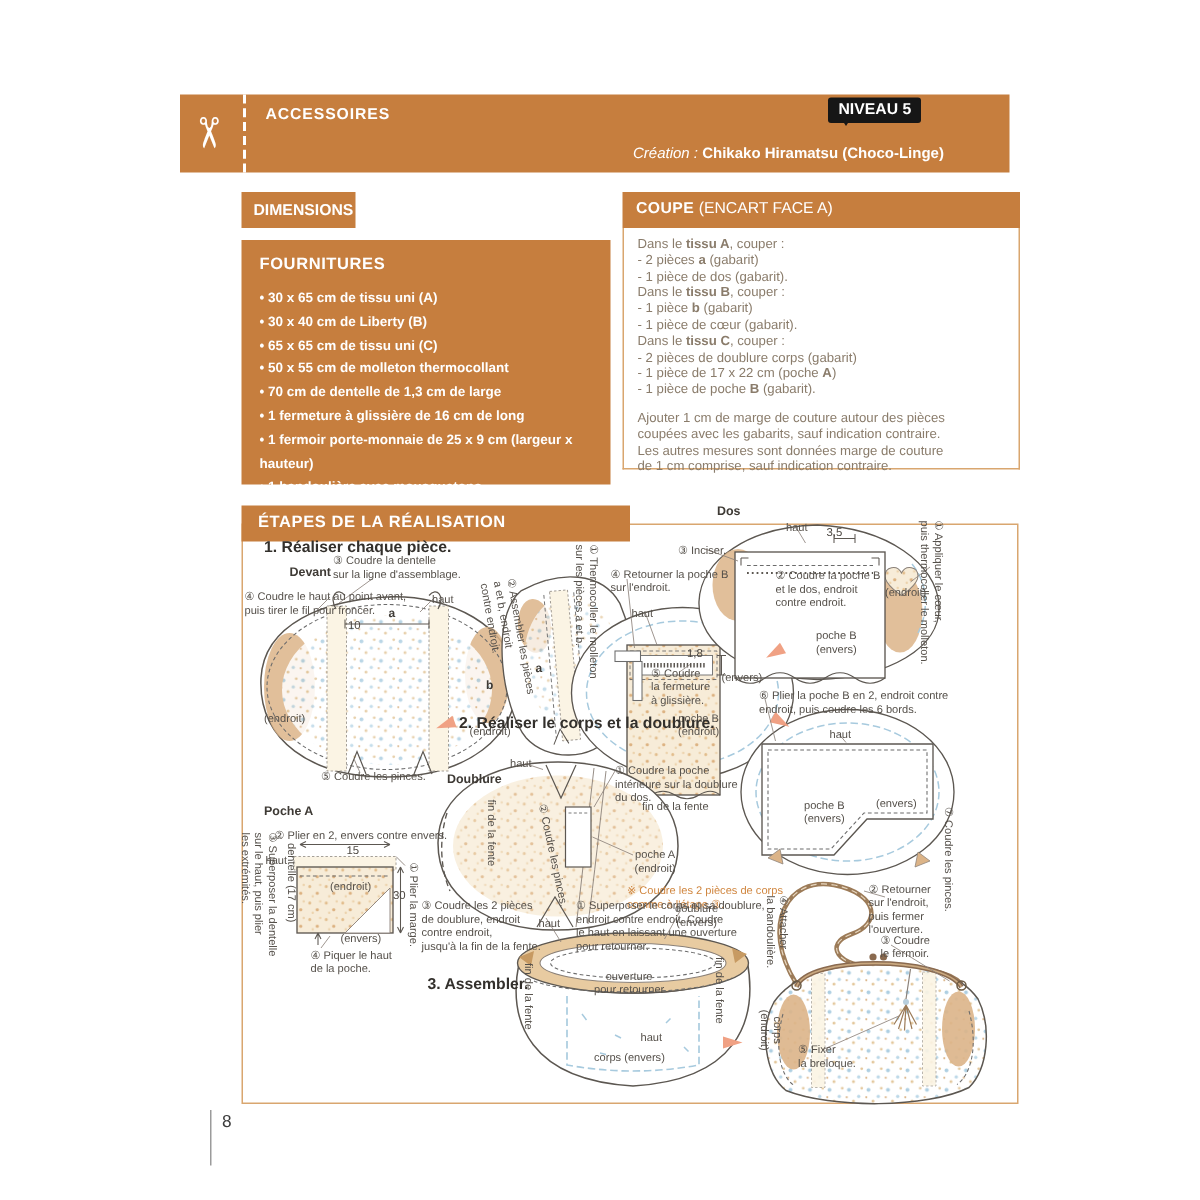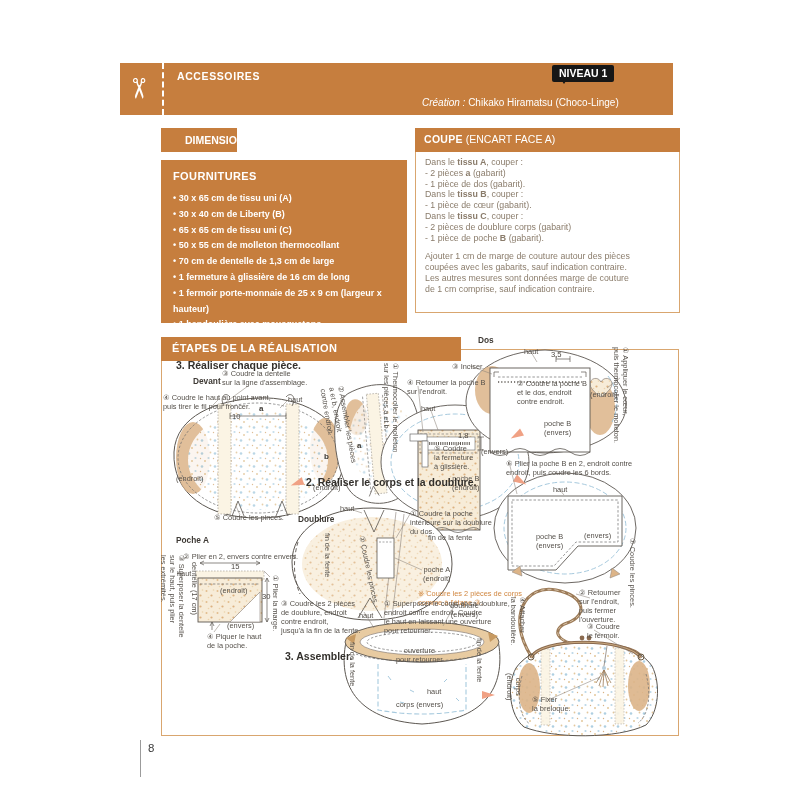--- a/index.html
+++ b/index.html
@@ -7,47 +7,47 @@
         font-family:"Liberation Sans","DejaVu Sans",sans-serif;color:#55504a;}
   
   #header{position:absolute;left:120px;top:63px;width:553px;height:52px;background:#c67e3e;color:#fff;}
   #scissor-box{position:absolute;left:0;top:0;width:42px;height:52px;border-right:2px dashed #fff;}
   #scissor-box span{position:absolute;left:7px;top:9px;font-size:28px;display:inline-block;
       transform:rotate(90deg);font-family:"DejaVu Sans",sans-serif;}
   #hdr-cat{position:absolute;left:57px;top:7px;font-size:10.5px;font-weight:bold;letter-spacing:.6px;}
   #hdr-title{position:absolute;left:55px;top:21px;font-size:19.5px;font-weight:400;letter-spacing:1px;}
   #hdr-crea{position:absolute;left:302px;top:34px;font-size:10px;}
   #hdr-crea .it{font-style:italic;font-weight:400;}
-  #hdr-crea .bd{font-weight:normal;}
+  #hdr-crea .bd{font-weight:bold;}
   #level-badge{position:absolute;left:432px;top:2px;background:#161616;color:#fff;font-size:10.5px;
       font-weight:bold;padding:2px 7px 3px;border-radius:2px;}
   #level-badge::after{content:"";position:absolute;left:8px;bottom:-6px;width:0;height:0;
       border:4px solid transparent;border-top:6px solid #161616;}
   
   #dim-label{position:absolute;left:161px;top:128px;width:76px;height:24px;background:#c67e3e;color:#fff;
-      font-size:10.5px;font-weight:bold;line-height:24px;padding-left:24px;box-sizing:border-box;}
+      font-size:10.5px;font-weight:bold;line-height:24px;padding-left:8px;box-sizing:border-box;}
   #dim-value{position:absolute;left:243px;top:128px;width:167px;height:24px;border:1px solid #d9a66f;
       box-sizing:border-box;font-size:9.5px;color:#5b564f;line-height:22px;padding-left:20px;font-weight:bold;}
   
   #fournitures{position:absolute;left:161px;top:160px;width:246px;height:163px;background:#c67e3e;
       color:#fff;box-sizing:border-box;padding:10px 10px 0 12px;}
   #fournitures h2{margin:0 0 9px 0;font-size:11px;letter-spacing:.4px;}
   #fournitures ul{margin:0;padding:0;list-style:none;}
   #fournitures li{font-size:9px;font-weight:bold;line-height:15.8px;}
   #fournitures li::before{content:"• ";}
   
   #coupe{position:absolute;left:415px;top:128px;width:265px;height:185px;}
   #coupe-hdr{position:absolute;left:0;top:0;width:100%;height:24px;background:#c67e3e;color:#fff;
       box-sizing:border-box;padding:5px 0 0 9px;font-size:10.5px;}
   #coupe-hdr .t{font-weight:bold;letter-spacing:.3px;}
   #coupe-body{position:absolute;left:0;top:24px;width:100%;height:161px;border:1px solid #d9a66f;border-top:none;
       box-sizing:border-box;padding:5px 8px 0 9px;color:#8a7c6b;font-size:8.8px;line-height:10.8px;}
   #coupe-note{margin-top:8px;white-space:pre-line;}
   
-  #etapes-bar{position:absolute;left:161px;top:337px;width:300px;height:24px;background:#c67e3e;color:#fff;
+  #etapes-bar{position:absolute;left:161px;top:337px;width:259px;height:24px;background:#c67e3e;color:#fff;
       box-sizing:border-box;padding:5px 0 0 11px;font-size:11px;font-weight:bold;letter-spacing:.4px;z-index:3;}
   #steps{position:absolute;left:161px;top:349px;width:518px;height:387px;border:1.5px solid #d9a66f;
       box-sizing:border-box;z-index:1;background:#fff;}
   #steps-svg{position:absolute;left:160px;top:346px;z-index:2;}
   
   .lbl{position:absolute;font-size:7.4px;line-height:1.22;color:#55504a;white-space:pre-line;z-index:4;}
   .tt{font-size:10.5px;font-weight:bold;color:#33302c;white-space:nowrap;}
   .sub{font-weight:bold;color:#3e3a35;font-size:8.3px;}
   .meas{font-size:7.6px;color:#4c4741;}
   .c{text-align:center;}
@@ -65,21 +65,21 @@
 
   <div id="header">
     <div id="scissor-box">
       <span>✂</span>
     </div>
     <div id="hdr-cat">ACCESSOIRES</div>
     <div id="hdr-crea">
       <span class="it">Création :</span>
       <span class="bd">Chikako Hiramatsu (Choco-Linge)</span>
     </div>
-    <div id="level-badge">NIVEAU 1</div>
+    <div id="level-badge">NIVEAU 5</div>
   </div>
 
   <div id="dim-label">DIMENSIONS</div>
 
   <div id="fournitures">
     <h2>FOURNITURES</h2>
     <ul>
         <li>30 x 65 cm de tissu uni (A)</li>
         <li>30 x 40 cm de Liberty (B)</li>
         <li>65 x 65 cm de tissu uni (C)</li>
@@ -95,23 +95,25 @@
   <div id="coupe">
     <div id="coupe-hdr">
       <span class="t">COUPE</span><span> (ENCART FACE A)</span>
     </div>
     <div id="coupe-body">
       <div>
           <div><span>Dans le </span><span style="font-weight: bold;">tissu A</span><span>, couper :</span></div>
           <div><span>- 2 pièces </span><span style="font-weight: bold;">a</span><span> (gabarit)</span></div>
           <div><span>- 1 pièce de dos (gabarit).</span></div>
           <div><span>Dans le </span><span style="font-weight: bold;">tissu B</span><span>, couper :</span></div>
+          <div><span>- 1 pièce </span><span style="font-weight: bold;">b</span><span> (gabarit)</span></div>
           <div><span>- 1 pièce de cœur (gabarit).</span></div>
           <div><span>Dans le </span><span style="font-weight: bold;">tissu C</span><span>, couper :</span></div>
           <div><span>- 2 pièces de doublure corps (gabarit)</span></div>
+          <div><span>- 1 pièce de 17 x 22 cm (poche </span><span style="font-weight: bold;">A</span><span>)</span></div>
           <div><span>- 1 pièce de poche </span><span style="font-weight: bold;">B</span><span> (gabarit).</span></div>
         </div>
       <div id="coupe-note">Ajouter 1 cm de marge de couture autour des pièces
 coupées avec les gabarits, sauf indication contraire.
 Les autres mesures sont données marge de couture
 de 1 cm comprise, sauf indication contraire.</div>
     </div>
   </div>
 
   <div id="etapes-bar">ÉTAPES DE LA RÉALISATION</div>
@@ -272,21 +274,21 @@
         <path d="M262,224 L235,212"></path>
       <path d="M204,266 L214,282"></path>
         <path d="M293,262 L283,280"></path>
         <path d="M434,284 L473,308"></path>
       <path d="M388,354 L440,331"></path>
         <path d="M430,252 L416,248"></path>
         <path d="M190,163 L202,167"></path>
     </g>
   </svg>
 
-  <div class="lbl tt" style="left:176px;top:359px">3. Réaliser chaque pièce.</div>
+  <div class="lbl tt" style="left:176px;top:359px">1. Réaliser chaque pièce.</div>
   <div class="lbl sub" style="left:193px;top:376px">Devant</div>
   <div class="lbl" style="left:222px;top:369px">③ Coudre la dentelle
 sur la ligne d'assemblage.</div>
   <div class="lbl" style="left:163px;top:393px">④ Coudre le haut au point avant,
 puis tirer le fil pour froncer.</div>
   <div class="lbl meas" style="left:232px;top:412px">10</div>
   <div class="lbl" style="left:176px;top:474px">(endroit)</div>
   <div class="lbl" style="left:214px;top:513px">⑤ Coudre les pinces.</div>
   <div class="lbl v" style="left:345px;top:385px;transform:rotate(80deg)">② Assembler les pièces
 a et b, endroit

